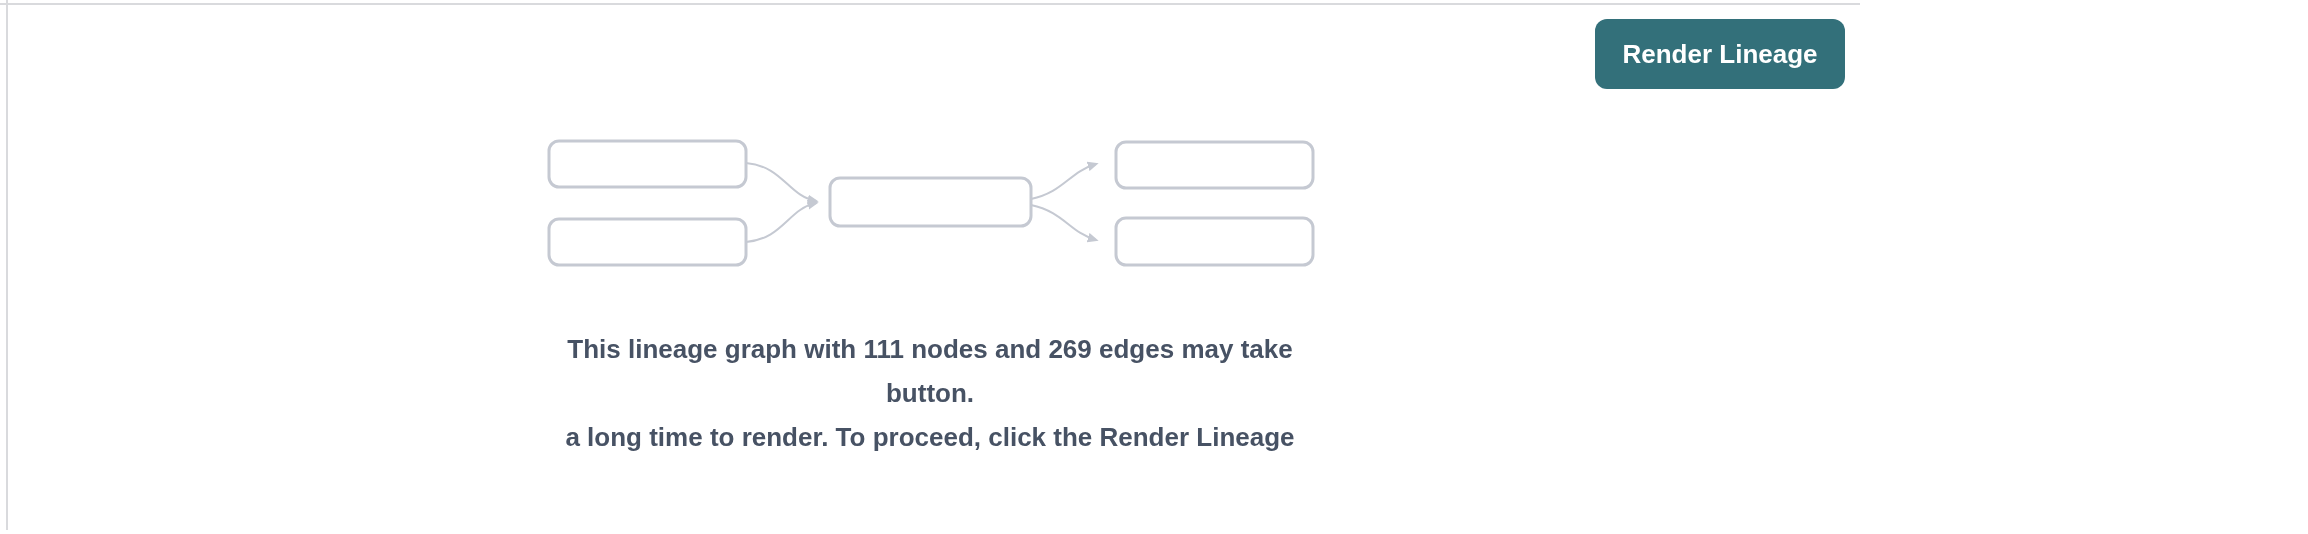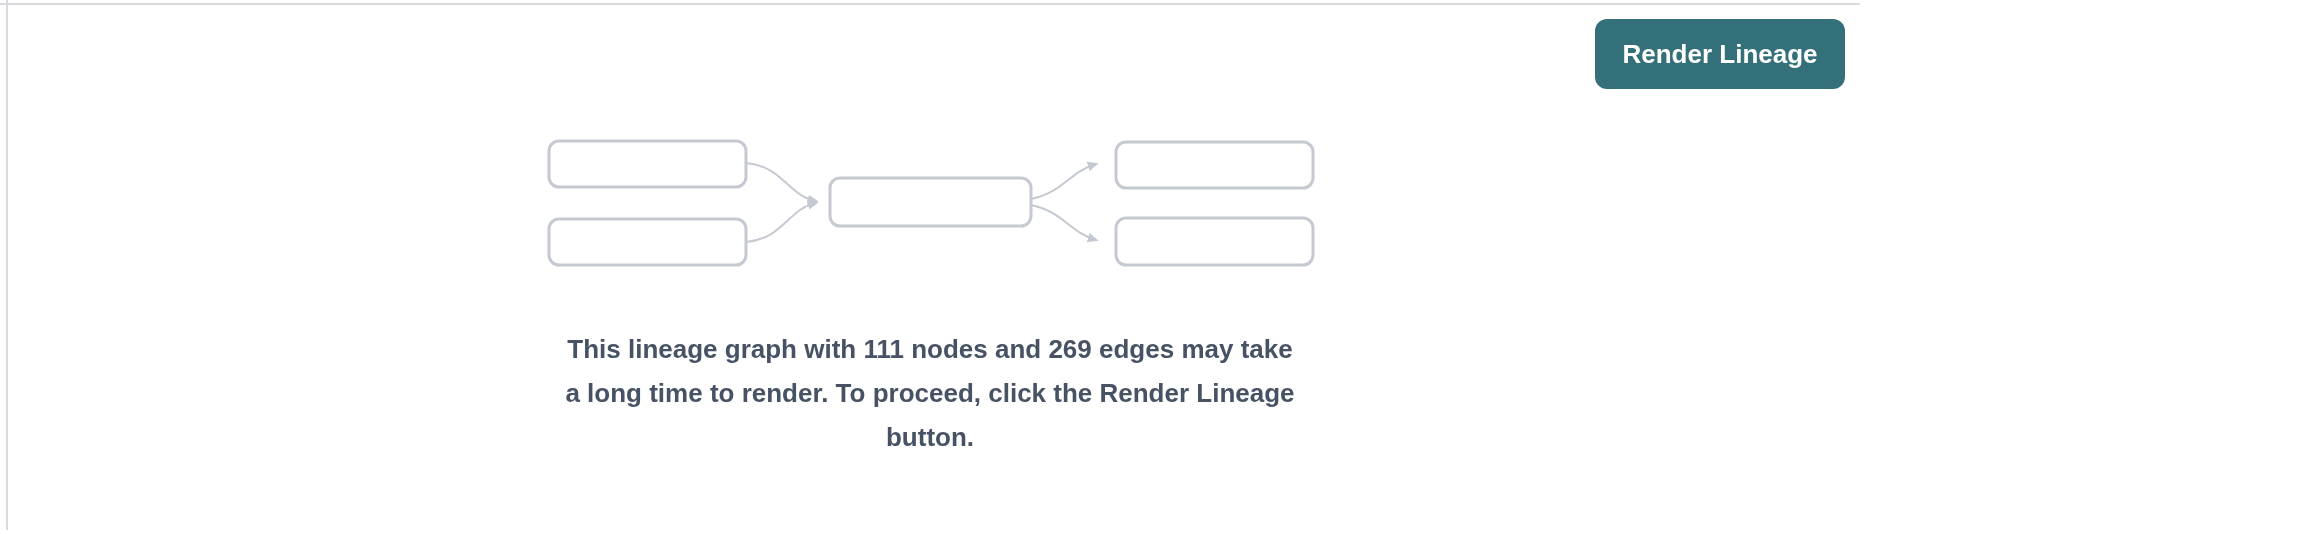--- a/index.html
+++ b/index.html
@@ -111,18 +111,18 @@
 
       <rect x="9" y="8" width="197" height="46" rx="10"></rect>
       <rect x="9" y="86" width="197" height="46" rx="10"></rect>
       <rect x="290" y="45" width="201" height="48" rx="10"></rect>
       <rect x="576" y="9" width="197" height="46" rx="10"></rect>
       <rect x="576" y="85" width="197" height="47" rx="10"></rect>
     </svg>
 
     <p class="message">
       <span class="line">This lineage graph with 111 nodes and 269 edges may take</span>
+      <span class="line">button.</span>
       <span class="line">a long time to render. To proceed, click the Render Lineage</span>
-      <span class="line">button.</span>
     </p>
 
   </div>
 </div>
 
 </body></html>

